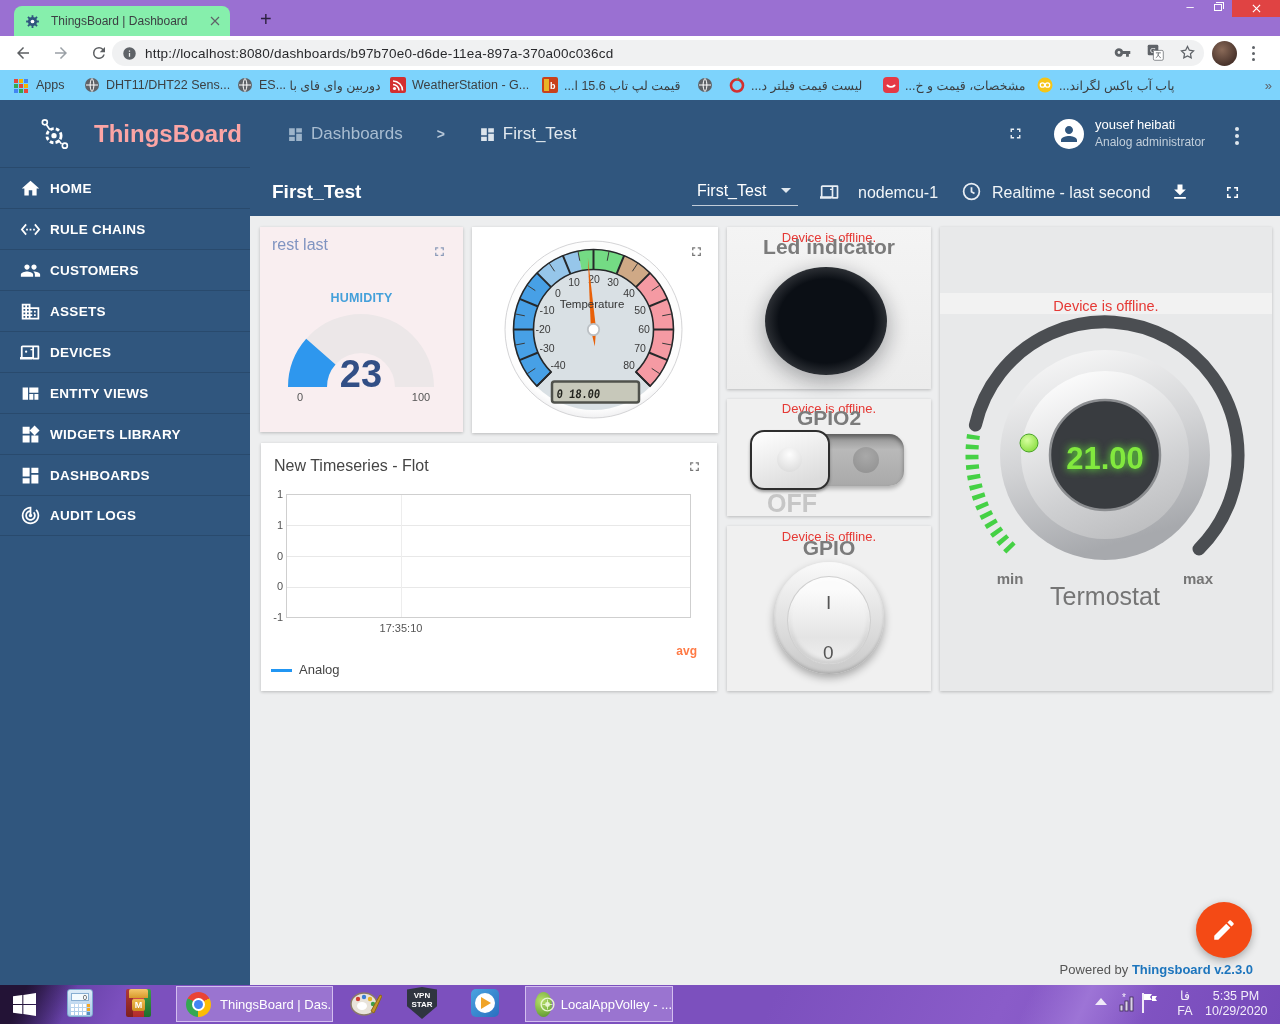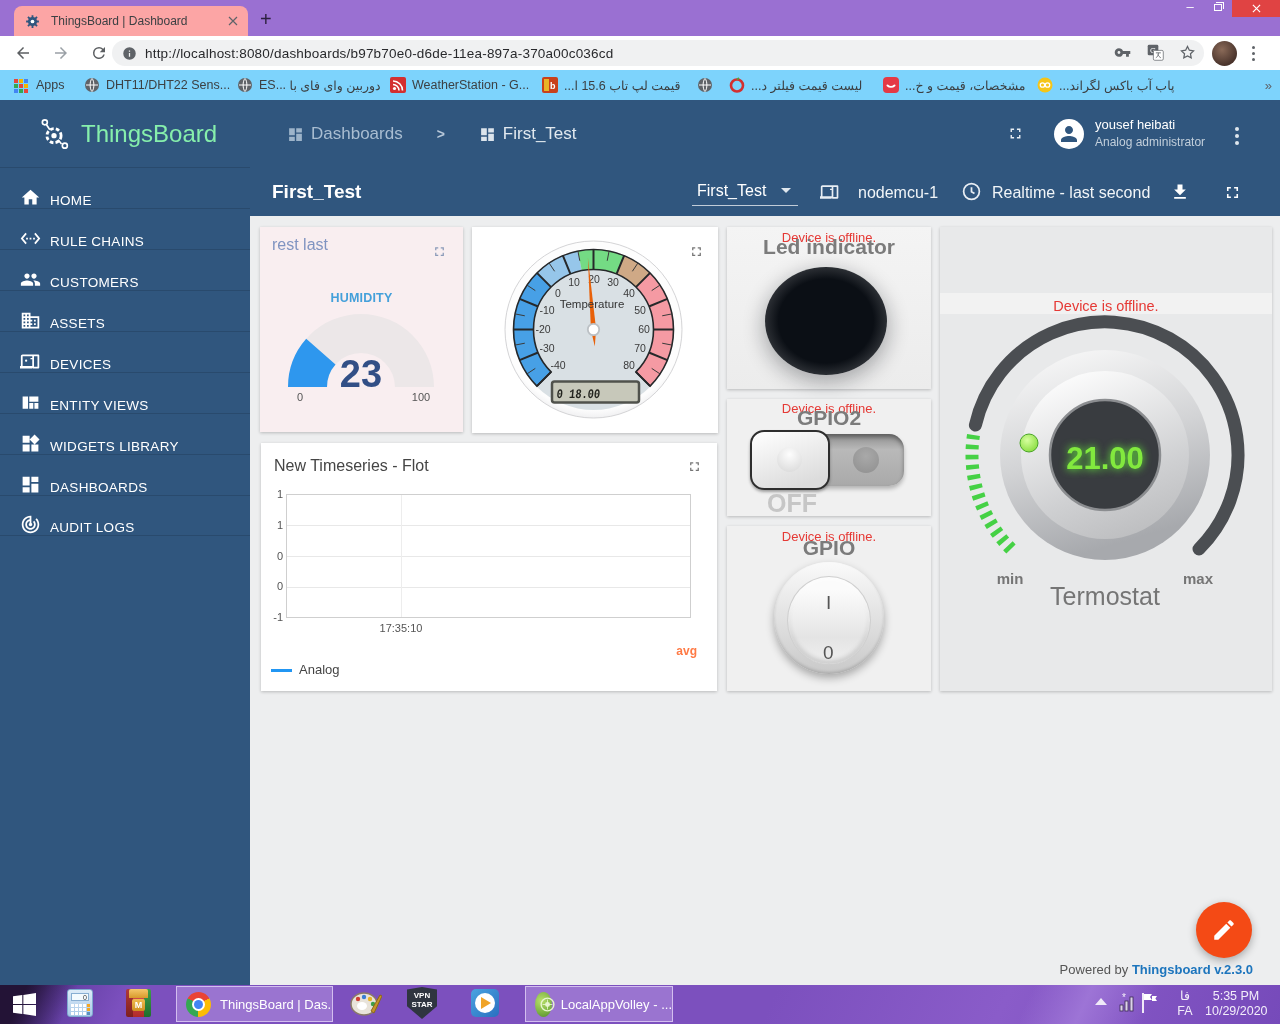--- a/index.html
+++ b/index.html
@@ -1,37 +1,37 @@
 <!DOCTYPE html>
 <html><head><meta charset="utf-8">
 <style>
 *{margin:0;padding:0;box-sizing:border-box}
 html,body{width:1280px;height:1024px;overflow:hidden}
 #screen{position:relative;width:1280px;height:1024px;font-family:"Liberation Sans",sans-serif;background:#fff}
 .abs{position:absolute}
 
 #titlebar{position:absolute;left:0;top:0;width:1280px;height:36px;background:#9a70d2}
-#tab{position:absolute;left:14px;top:6px;width:234px;height:30px;background:#fca5a5;border-radius:8px 8px 0 0;display:flex;align-items:center}
+#tab{position:absolute;left:14px;top:6px;width:216px;height:30px;background:#86efac;border-radius:8px 8px 0 0;display:flex;align-items:center}
 #tab .title{font-size:12px;color:#3c4043;margin-left:10px;flex:1;white-space:nowrap}
 #newtab{position:absolute;left:260px;top:8px;font-size:20px;color:#2d2040;font-weight:400}
 .winbtn{position:absolute;top:0;height:17px;color:#fff;font-size:11px;text-align:center}
 #btn-close{left:1232px;width:48px;background:#e04343;line-height:16px}
 
 #navbar{position:absolute;left:0;top:36px;width:1280px;height:34px;background:#fff}
 #omni{position:absolute;left:112px;top:4px;width:1092px;height:26px;background:#f0f1f2;border-radius:14px;display:flex;align-items:center}
 #omni .url{font-size:13.5px;color:#28292c;margin-left:8px;letter-spacing:.2px}
 
 #bookmarks{position:absolute;left:0;top:70px;width:1280px;height:30px;background:#7dd3fc;display:flex;align-items:center;font-size:12.5px;color:#3c4043}
 .bm{position:absolute;top:7px;display:flex;align-items:center;white-space:nowrap}
 .bm .ic{width:16px;height:16px;margin-right:6px;flex:0 0 16px}
 
 #app{position:absolute;left:0;top:100px;width:1280px;height:885px;background:#edeeef}
 #sidebar{position:absolute;left:0;top:0;width:250px;height:885px;background:#30567e}
 #toolbar{position:absolute;left:250px;top:0;width:1030px;height:116px;background:#30567e}
-.mitem{position:absolute;left:0;width:250px;height:41px;display:flex;align-items:flex-end;border-top:1px solid rgba(0,0,0,0.13);color:#fff;font-size:13.5px;font-weight:400;letter-spacing:.3px}
+.mitem{position:absolute;left:0;width:250px;height:41px;display:flex;align-items:center;border-top:1px solid rgba(0,0,0,0.13);color:#fff;font-size:13.5px;font-weight:700;letter-spacing:.3px}
 .mitem svg{margin:0 9px 0 20px}
 
 #content{position:absolute;left:250px;top:116px;width:1030px;height:769px}
 .card{position:absolute;background:#fff;box-shadow:0 1px 3px rgba(0,0,0,.22)}
 .fsico{position:absolute;width:15px;height:15px}
 .offline{position:absolute;width:100%;text-align:center;color:#e53935;font-size:13px}
 .wtitle{position:absolute;width:100%;text-align:center;color:#7b7b7b;font-weight:700}
 
 #taskbar{position:absolute;left:0;top:985px;width:1280px;height:39px;background:linear-gradient(115deg,#31204f 0%,#5e3b9e 4%,#7c50be 10%,#7c50be 60%,#8a5cc9 78%,#764aba 100%);overflow:hidden}
 .tbtn{position:absolute;top:1px;height:36px;background:rgba(190,160,230,.45);border:1px solid rgba(230,215,250,.75);display:flex;align-items:center;color:#fff;font-size:13px;white-space:nowrap;overflow:hidden}
@@ -166,21 +166,21 @@
       <div class="abs" style="left:34px;top:12px;width:210px;height:44px;display:flex;align-items:center">
         <svg width="40" height="40" viewBox="0 0 48 48">
             <g stroke="#fff" fill="none">
               <circle cx="24" cy="26" r="8.5" stroke-width="3.4" stroke-dasharray="4.4 2.6"></circle>
               <circle cx="24" cy="26" r="3.2" fill="#fff" stroke="none"></circle>
               <circle cx="13" cy="10" r="3" stroke-width="2"></circle>
               <circle cx="37" cy="38" r="3" stroke-width="2"></circle>
               <path d="M15 13l4 6M33 36l-4-5" stroke-width="2"></path>
             </g>
           </svg>
-        <span style="color:#86efac;font-size:24px;font-weight:400;margin-left:7px">ThingsBoard</span>
+        <span style="color:#fca5a5;font-size:24px;font-weight:700;margin-left:20px">ThingsBoard</span>
       </div>
       <div class="mitem" style="top:67px"><svg width="21" height="21" viewBox="0 0 24 24" fill="#fff">
             <path d="M10 20v-6h4v6h5v-8h3L12 3 2 12h3v8z"></path>
           </svg>HOME</div>
       <div class="mitem" style="top:108px"><svg width="21" height="21" viewBox="0 0 24 24" fill="#fff">
             <path d="M7.77 6.76L6.23 5.48.82 12l5.41 6.52 1.54-1.28L3.42 12l4.35-5.24zM7 13h2v-2H7v2zm10-2h-2v2h2v-2zm-6 2h2v-2h-2v2zm6.77-7.52l-1.54 1.28L20.58 12l-4.35 5.24 1.54 1.28L23.18 12l-5.41-6.52z"></path>
           </svg>RULE CHAINS</div>
       <div class="mitem" style="top:149px"><svg width="21" height="21" viewBox="0 0 24 24" fill="#fff">
             <path d="M16 11c1.66 0 2.99-1.34 2.99-3S17.66 5 16 5s-3 1.34-3 3 1.34 3 3 3zm-8 0c1.66 0 2.99-1.34 2.99-3S9.66 5 8 5 5 6.34 5 8s1.34 3 3 3zm0 2c-2.33 0-7 1.17-7 3.5V19h14v-2.5c0-2.33-4.67-3.5-7-3.5zm8 0c-.29 0-.62.02-.97.05 1.16.84 1.97 1.97 1.97 3.45V19h6v-2.5c0-2.33-4.67-3.5-7-3.5z"></path>
           </svg>CUSTOMERS</div>

